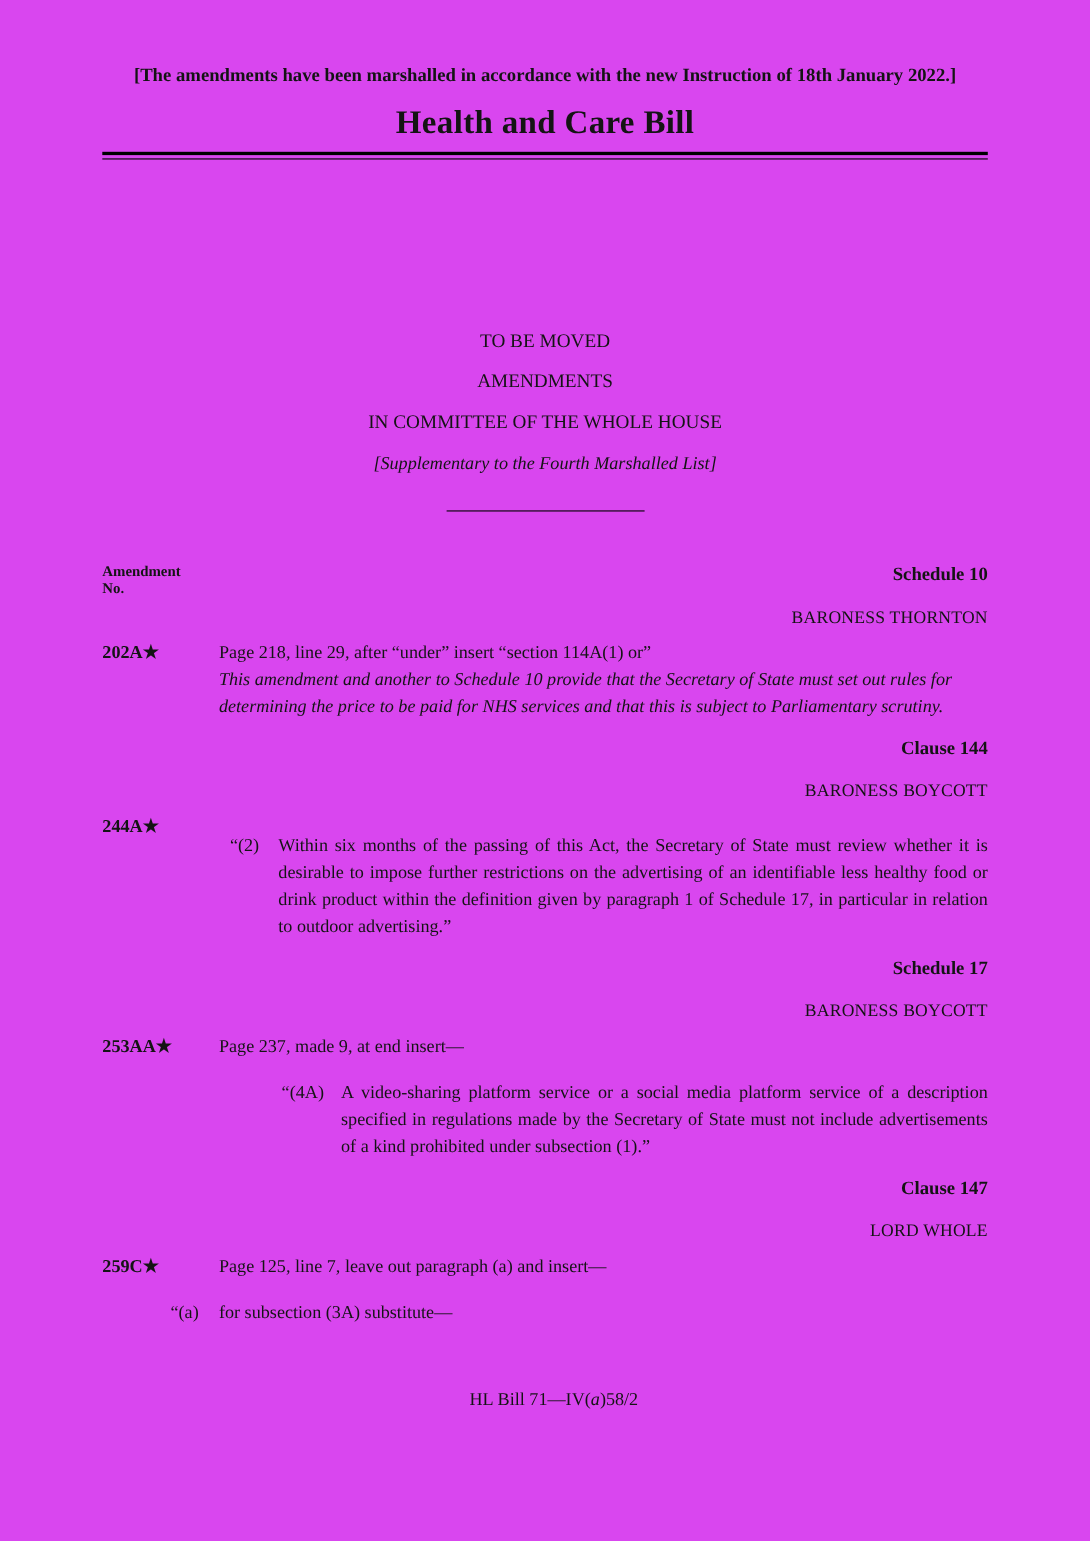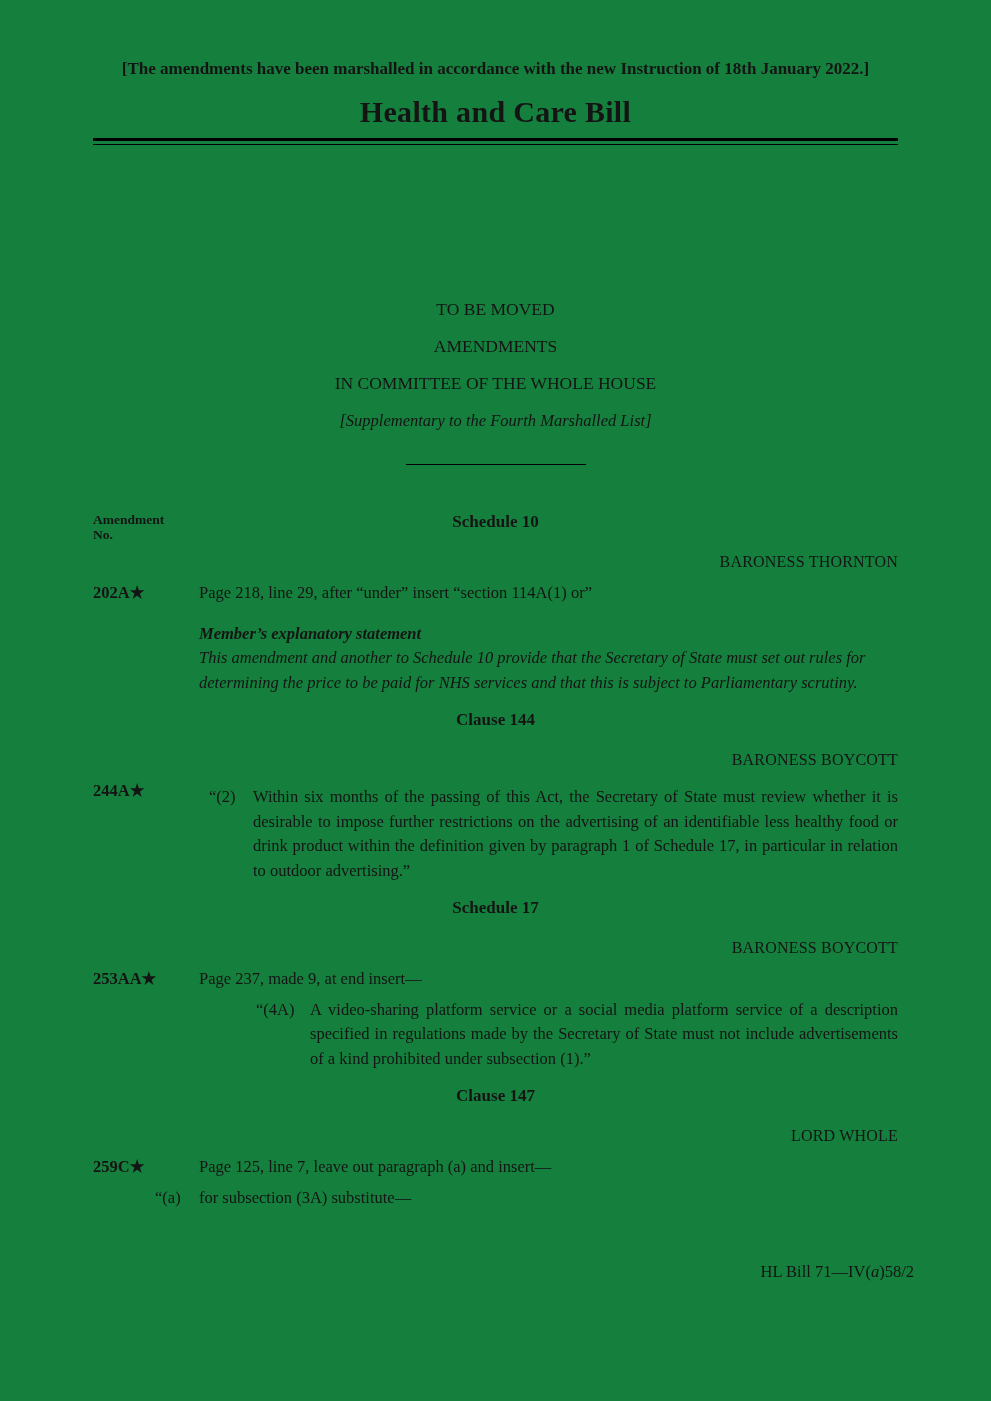--- a/index.html
+++ b/index.html
@@ -1,21 +1,21 @@
 <!DOCTYPE html>
 <html><head>
 <meta charset="utf-8">
 <style>
   * { margin: 0; padding: 0; box-sizing: border-box; }
   html, body { background: #ffffff; }
   .page {
     width: 991px;
     height: 1401px;
     margin: 0 auto;
-    background: #15803d;
+    background: #d946ef;
     position: relative;
     font-family: "Liberation Serif", serif;
     color: #141414;
     padding: 58px 93px 0 93px;
     overflow: hidden;
   }
   .note {
     font-weight: bold;
     text-align: center;
     font-size: 17px;
@@ -42,21 +42,21 @@
   .section-head-row { position: relative; }
   .margin-label {
     position: absolute;
     left: 0;
     top: 1px;
     font-weight: bold;
     font-size: 13.5px;
     line-height: 15px;
   }
   .section-heading {
-    text-align: center;
+    text-align: right;
     font-weight: bold;
     font-size: 17px;
     line-height: 22px;
   }
   .sec-gap { margin-top: 14px; }
   .mover {
     text-align: right;
     font-size: 16px;
     line-height: 20px;
     margin-top: 19px;
@@ -70,36 +70,36 @@
     font-weight: bold;
     font-size: 16.5px;
     line-height: 24.5px;
   }
   .amd-content { flex: 1 1 auto; font-size: 16.5px; line-height: 24.5px; }
   .amd-text { }
 
   .exp-head { font-style: italic; font-weight: bold; margin-top: 16px; }
   .exp-text { font-style: italic; max-width: 684px; }
 
-  .insert-block { margin-top: 6px; text-align: justify; }
+  .insert-block { margin-top: 18px; text-align: justify; }
   .ins-label { display: inline-block; text-indent: 0; }
   .ins-2 { padding-left: 54px; text-indent: -44px; }
   .ins-2 .ins-label { width: 44px; }
   .ins-4a { padding-left: 111px; text-indent: -54px; }
   .ins-4a .ins-label { width: 54px; }
   .ins-a { text-indent: -44px; text-align: left; }
   .ins-a .ins-label { width: 44px; }
 
   .footer {
     position: absolute;
     left: 93px;
     right: 77px;
     top: 1262px;
     display: flex;
-    justify-content: flex-end;
+    justify-content: center;
     font-size: 16.5px;
   }
 </style>
 </head>
 <body>
 
 <div class="page">
 
   <div class="note">[The amendments have been marshalled in accordance with the new Instruction of 18th January 2022.]</div>
 
@@ -127,21 +127,20 @@
       </div>
       <div class="section-heading">Schedule 10</div>
     </div>
     <div class="mover">BARONESS THORNTON</div>
     <div class="amendment-row">
       <div class="amd-num">
         <span>202A</span><span>★</span>
       </div>
       <div class="amd-content">
         <p class="amd-text">Page 218, line 29, after “under” insert “section 114A(1) or”</p>
-        <p class="exp-head">Member’s explanatory statement</p>
         <p class="exp-text">This amendment and another to Schedule 10 provide that the Secretary of State must set out rules for determining the price to be paid for NHS services and that this is subject to Parliamentary scrutiny.</p>
       </div>
     </div>
 
     <div class="section-heading sec-gap">Clause 144</div>
     <div class="mover">BARONESS BOYCOTT</div>
     <div class="amendment-row">
       <div class="amd-num">
         <span>244A</span><span>★</span>
       </div>

